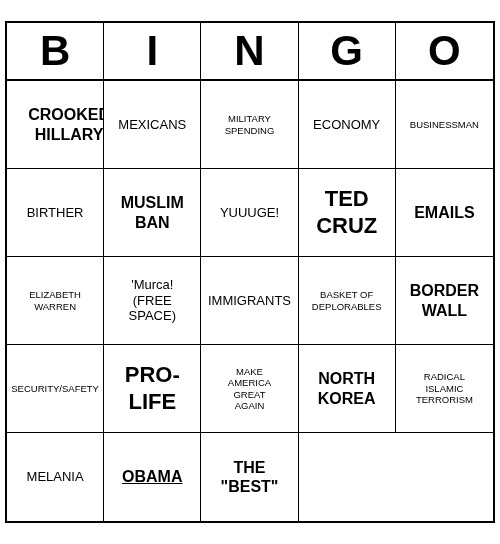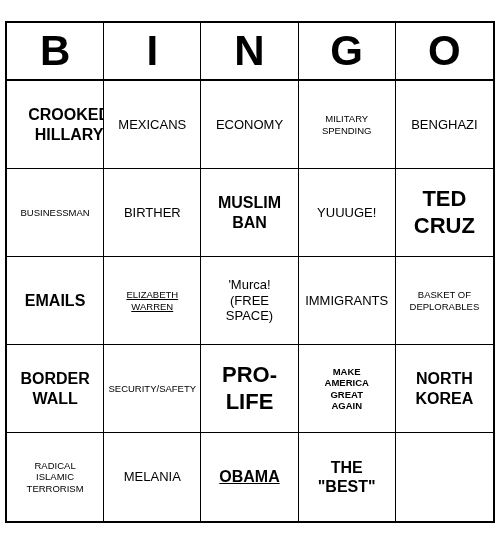--- a/index.html
+++ b/index.html
@@ -76,46 +76,45 @@
   <div class="bingo-header-cell">B</div>
       <div class="bingo-header-cell">I</div>
       <div class="bingo-header-cell">N</div>
       <div class="bingo-header-cell">G</div>
       <div class="bingo-header-cell">O</div>
     </div>
   <div class="bingo-grid">
   <div class="bingo-cell cell-medium" style="white-space: pre-line; padding-left: 32px;">CROOKED
 HILLARY</div>
       <div class="bingo-cell" style="white-space: pre-line;">MEXICANS</div>
-      <div class="bingo-cell" style="white-space: pre-line;">ECONOMY</div>
       <div class="bingo-cell cell-small" style="white-space: pre-line;">MILITARY
 SPENDING</div>
-      <div class="bingo-cell" style="white-space: pre-line;">BENGHAZI</div>
+      <div class="bingo-cell" style="white-space: pre-line;">ECONOMY</div>
       <div class="bingo-cell cell-small" style="white-space: pre-line;">BUSINESSMAN</div>
       <div class="bingo-cell" style="white-space: pre-line;">BIRTHER</div>
       <div class="bingo-cell cell-medium" style="white-space: pre-line;">MUSLIM
 BAN</div>
       <div class="bingo-cell" style="white-space: pre-line;">YUUUGE!</div>
       <div class="bingo-cell cell-large" style="white-space: pre-line;">TED
 CRUZ</div>
       <div class="bingo-cell cell-medium" style="white-space: pre-line;">EMAILS</div>
-      <div class="bingo-cell cell-small" style="white-space: pre-line; text-decoration: underline;">ELIZABETH
+      <div class="bingo-cell cell-small" style="white-space: pre-line;">ELIZABETH
 WARREN</div>
       <div class="bingo-cell" style="white-space: pre-line;">'Murca!
 (FREE
 SPACE)</div>
       <div class="bingo-cell" style="white-space: pre-line;">IMMIGRANTS</div>
       <div class="bingo-cell cell-small" style="white-space: pre-line;">BASKET OF
 DEPLORABLES</div>
       <div class="bingo-cell cell-medium" style="white-space: pre-line;">BORDER
 WALL</div>
       <div class="bingo-cell cell-small" style="white-space: pre-line;">SECURITY/SAFETY</div>
       <div class="bingo-cell cell-large" style="white-space: pre-line;">PRO-
 LIFE</div>
-      <div class="bingo-cell cell-small" style="white-space: pre-line; font-weight: bold;">MAKE
+      <div class="bingo-cell cell-small" style="white-space: pre-line;">MAKE
 AMERICA
 GREAT
 AGAIN</div>
       <div class="bingo-cell cell-medium" style="white-space: pre-line;">NORTH
 KOREA</div>
       <div class="bingo-cell cell-small" style="white-space: pre-line; text-align: center;">RADICAL
 ISLAMIC
 TERRORISM</div>
       <div class="bingo-cell" style="white-space: pre-line;">MELANIA</div>
       <div class="bingo-cell cell-medium" style="white-space: pre-line; text-decoration: underline;">OBAMA</div>

